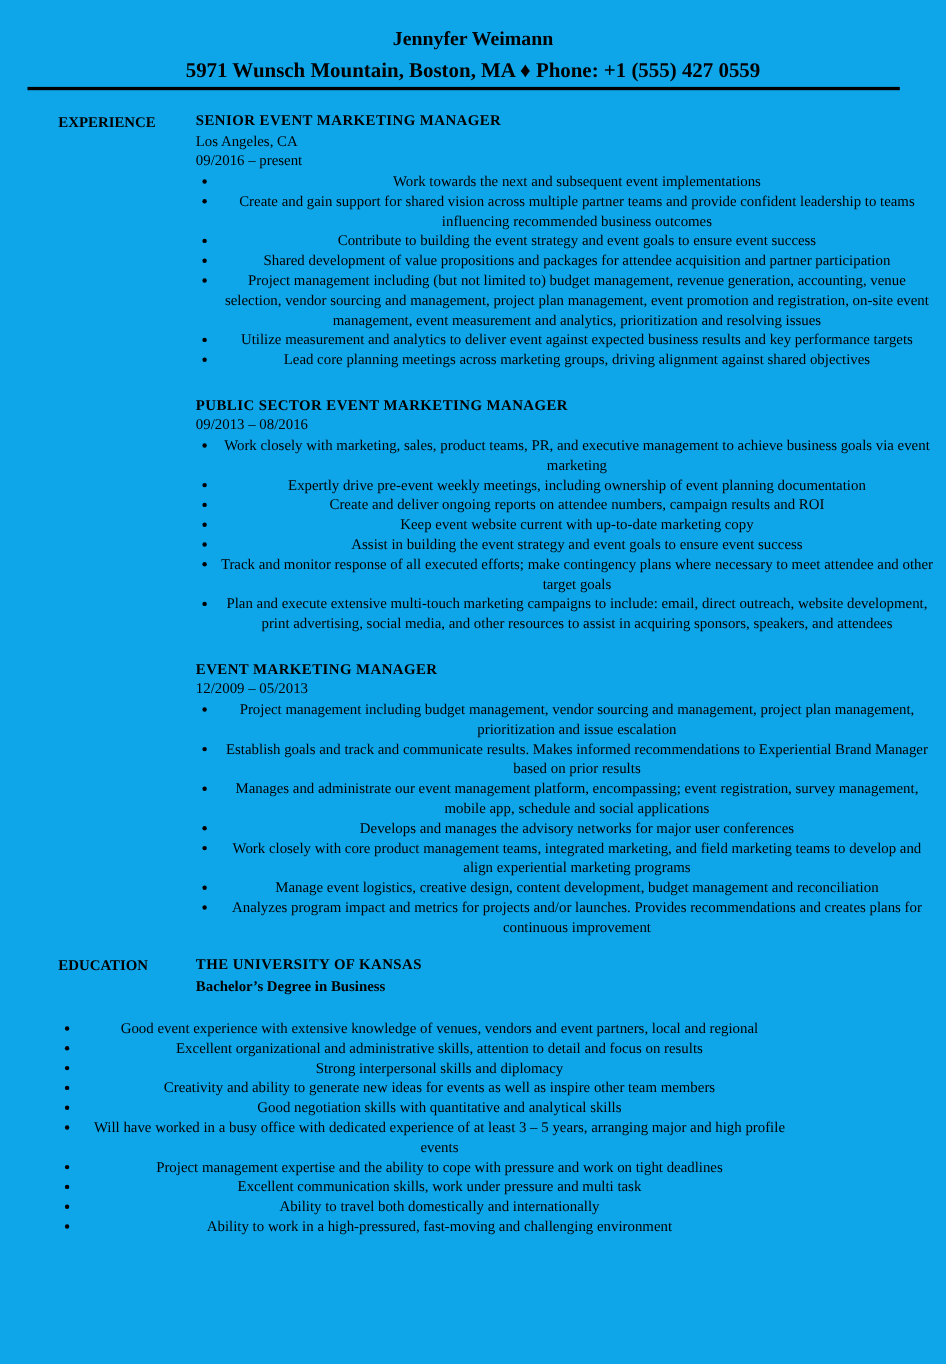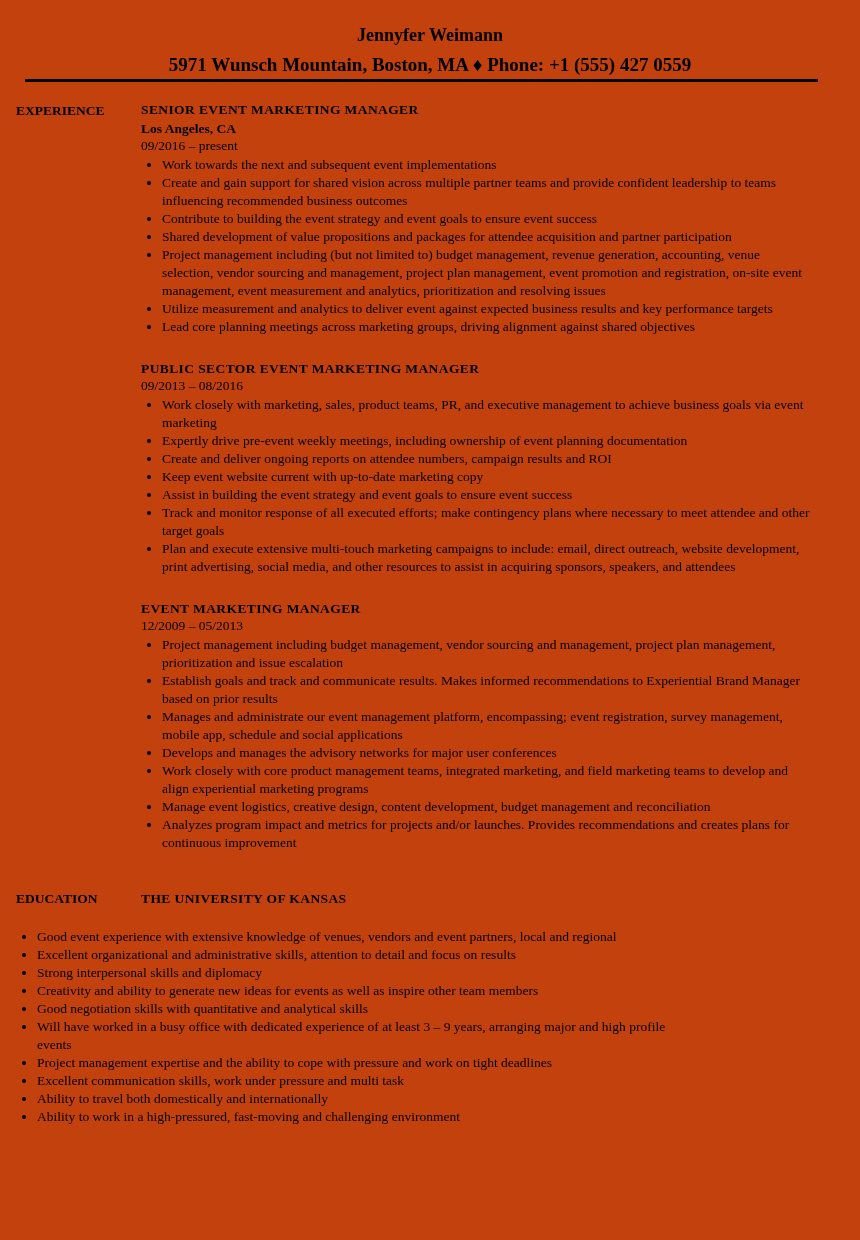--- a/index.html
+++ b/index.html
@@ -1,65 +1,65 @@
 <!DOCTYPE html>
 <html><head>
 <meta charset="utf-8">
 <style>
   * { margin: 0; padding: 0; box-sizing: border-box; }
   html, body { background: #ffffff; }
   .page {
     width: 860px;
     height: 1240px;
-    background: #c2410c;
+    background: #0ea5e9;
     color: #000000;
     font-family: "Liberation Serif", serif;
     font-size: 13.5px;
     overflow: hidden;
   }
   
   .header { padding-top: 26px; text-align: center; }
   .name { font-size: 18px; font-weight: bold; line-height: 19px; }
   .contact { margin-top: 13px; font-size: 19px; font-weight: bold; line-height: 14px; }
   .rule {
     margin: 7px 42px 0 25px;
     height: 3px;
     background: #000000;
     border: none;
   }
   
-  .row { display: flex; padding-left: 16px; }
+  .row { display: flex; padding-left: 53px; }
   .row-experience { margin-top: 21px; }
-  .row-education { margin-top: 39px; align-items: center; }
+  .row-education { margin-top: 18px; }
   .row-skills { margin-top: 22px; }
   .label-col {
     width: 125px;
     flex-shrink: 0;
     font-weight: bold;
     font-size: 13.5px;
     line-height: 14px;
     padding-top: 1px;
   }
   .content-col { width: 672px; }
   
   .job + .job { margin-top: 26px; }
   .job-title {
     font-size: 13.5px;
     font-weight: bold;
     letter-spacing: 0.4px;
     line-height: 14px;
   }
-  .job-location { margin-top: 5px; font-weight: bold; line-height: 14px; }
+  .job-location { margin-top: 5px; font-weight: normal; line-height: 14px; }
   .job-dates { margin-top: 3px; line-height: 14px; }
   ul.bullets {
     margin-top: 3px;
     padding-left: 21px;
     list-style: disc outside;
   }
-  ul.bullets li { line-height: 18px; }
+  ul.bullets li { line-height: 18px; text-align: center; }
   
   .school {
     font-size: 13.5px;
     font-weight: bold;
     letter-spacing: 0.4px;
     line-height: 14px;
   }
   .degree { margin-top: 6px; font-weight: bold; line-height: 14px; }
   
   .row-skills ul.bullets { margin-top: 0; }
@@ -125,33 +125,34 @@
           </ul>
       </article>
 
     </div>
   </section>
 
   <section class="row row-education">
     <div class="label-col">EDUCATION</div>
     <div class="content-col">
       <h2 class="school">THE UNIVERSITY OF KANSAS</h2>
+      <div class="degree">Bachelor’s Degree in Business</div>
     </div>
   </section>
 
   <section class="row row-skills">
     <div class="content-col">
       <ul class="bullets">
 
       <li>Good event experience with extensive knowledge of venues, vendors and event partners, local and regional</li>
           <li>Excellent organizational and administrative skills, attention to detail and focus on results</li>
           <li>Strong interpersonal skills and diplomacy</li>
           <li>Creativity and ability to generate new ideas for events as well as inspire other team members</li>
           <li>Good negotiation skills with quantitative and analytical skills</li>
-          <li>Will have worked in a busy office with dedicated experience of at least 3 – 9 years, arranging major and high profile events</li>
+          <li>Will have worked in a busy office with dedicated experience of at least 3 – 5 years, arranging major and high profile events</li>
           <li>Project management expertise and the ability to cope with pressure and work on tight deadlines</li>
           <li>Excellent communication skills, work under pressure and multi task</li>
           <li>Ability to travel both domestically and internationally</li>
           <li>Ability to work in a high-pressured, fast-moving and challenging environment</li>
         </ul>
     </div>
   </section>
 
 </div>
 

